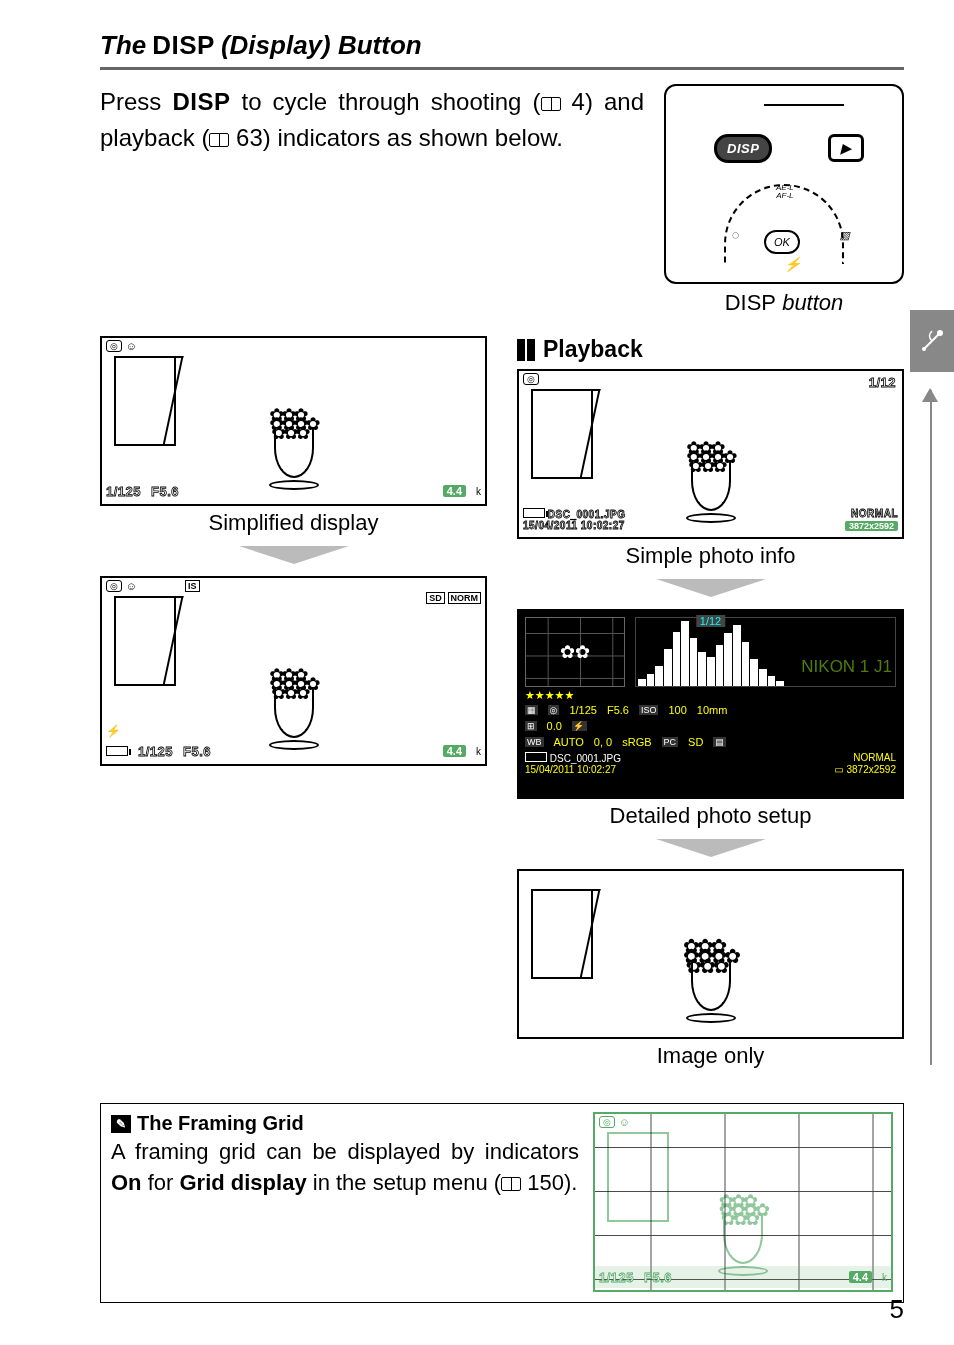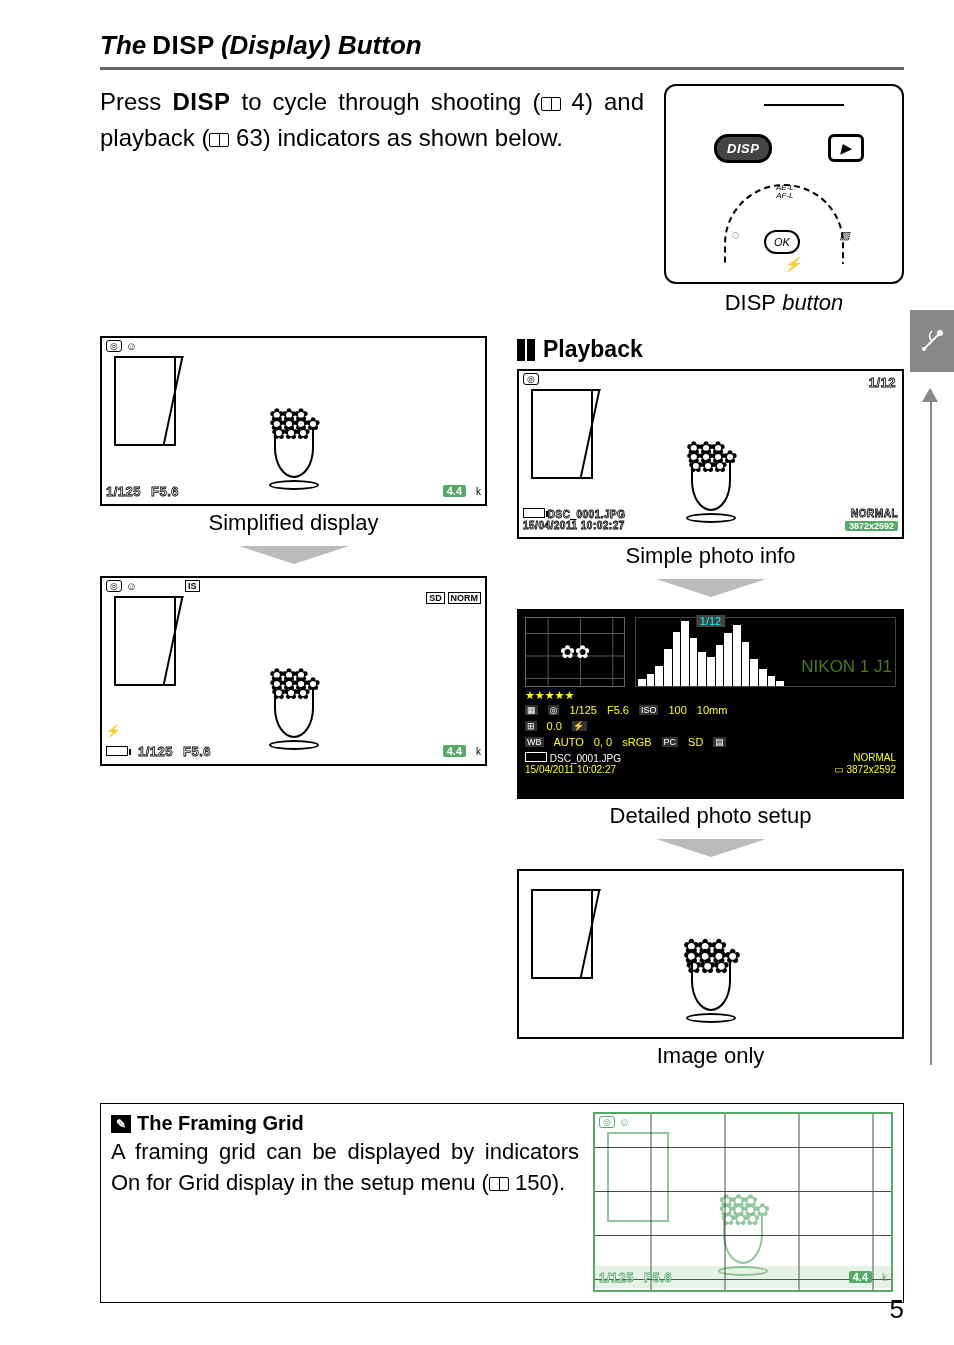--- a/index.html
+++ b/index.html
@@ -113,21 +113,21 @@
   
   .side-tab { position:absolute; right:0; top:310px; width:44px; height:62px; background:#888; display:flex; align-items:center; justify-content:center; }
   .side-tab svg { width: 30px; height: 30px; }
 
   
   .note-box { border: 1.5px solid #000; padding: 8px 10px 10px; margin-top: 24px; display:flex; gap: 14px; align-items:flex-start; }
   .note-left { flex: 1; }
   .note-head { display:flex; align-items:center; gap:6px; font-weight:bold; font-size:20px; margin-bottom: 2px; }
   .pencil-badge { width:20px; height:18px; background:#000; color:#fff; display:inline-flex; align-items:center; justify-content:center; font-size:12px; }
   .note-text { font-size: 22px; line-height:1.4; text-align: justify; }
-  .note-text b { font-weight: normal; }
+  .note-text b { font-weight: bold; }
   .note-fig { width: 300px; border: 2px solid #5a6; height: 180px; position:relative; overflow:hidden; }
   .grid-overlay { position:absolute; inset:0; background:
     linear-gradient(#000 1px, transparent 1px) 0 25%/100% 25%,
     linear-gradient(90deg,#000 1px, transparent 1px) 25% 0/25% 100%;
     opacity:0.7;
   }
   .note-fig .bottombar { background: rgba(90,160,100,0.15); }
 
   .page-num { position:absolute; right: 50px; bottom: 20px; font-size: 26px; }
 

